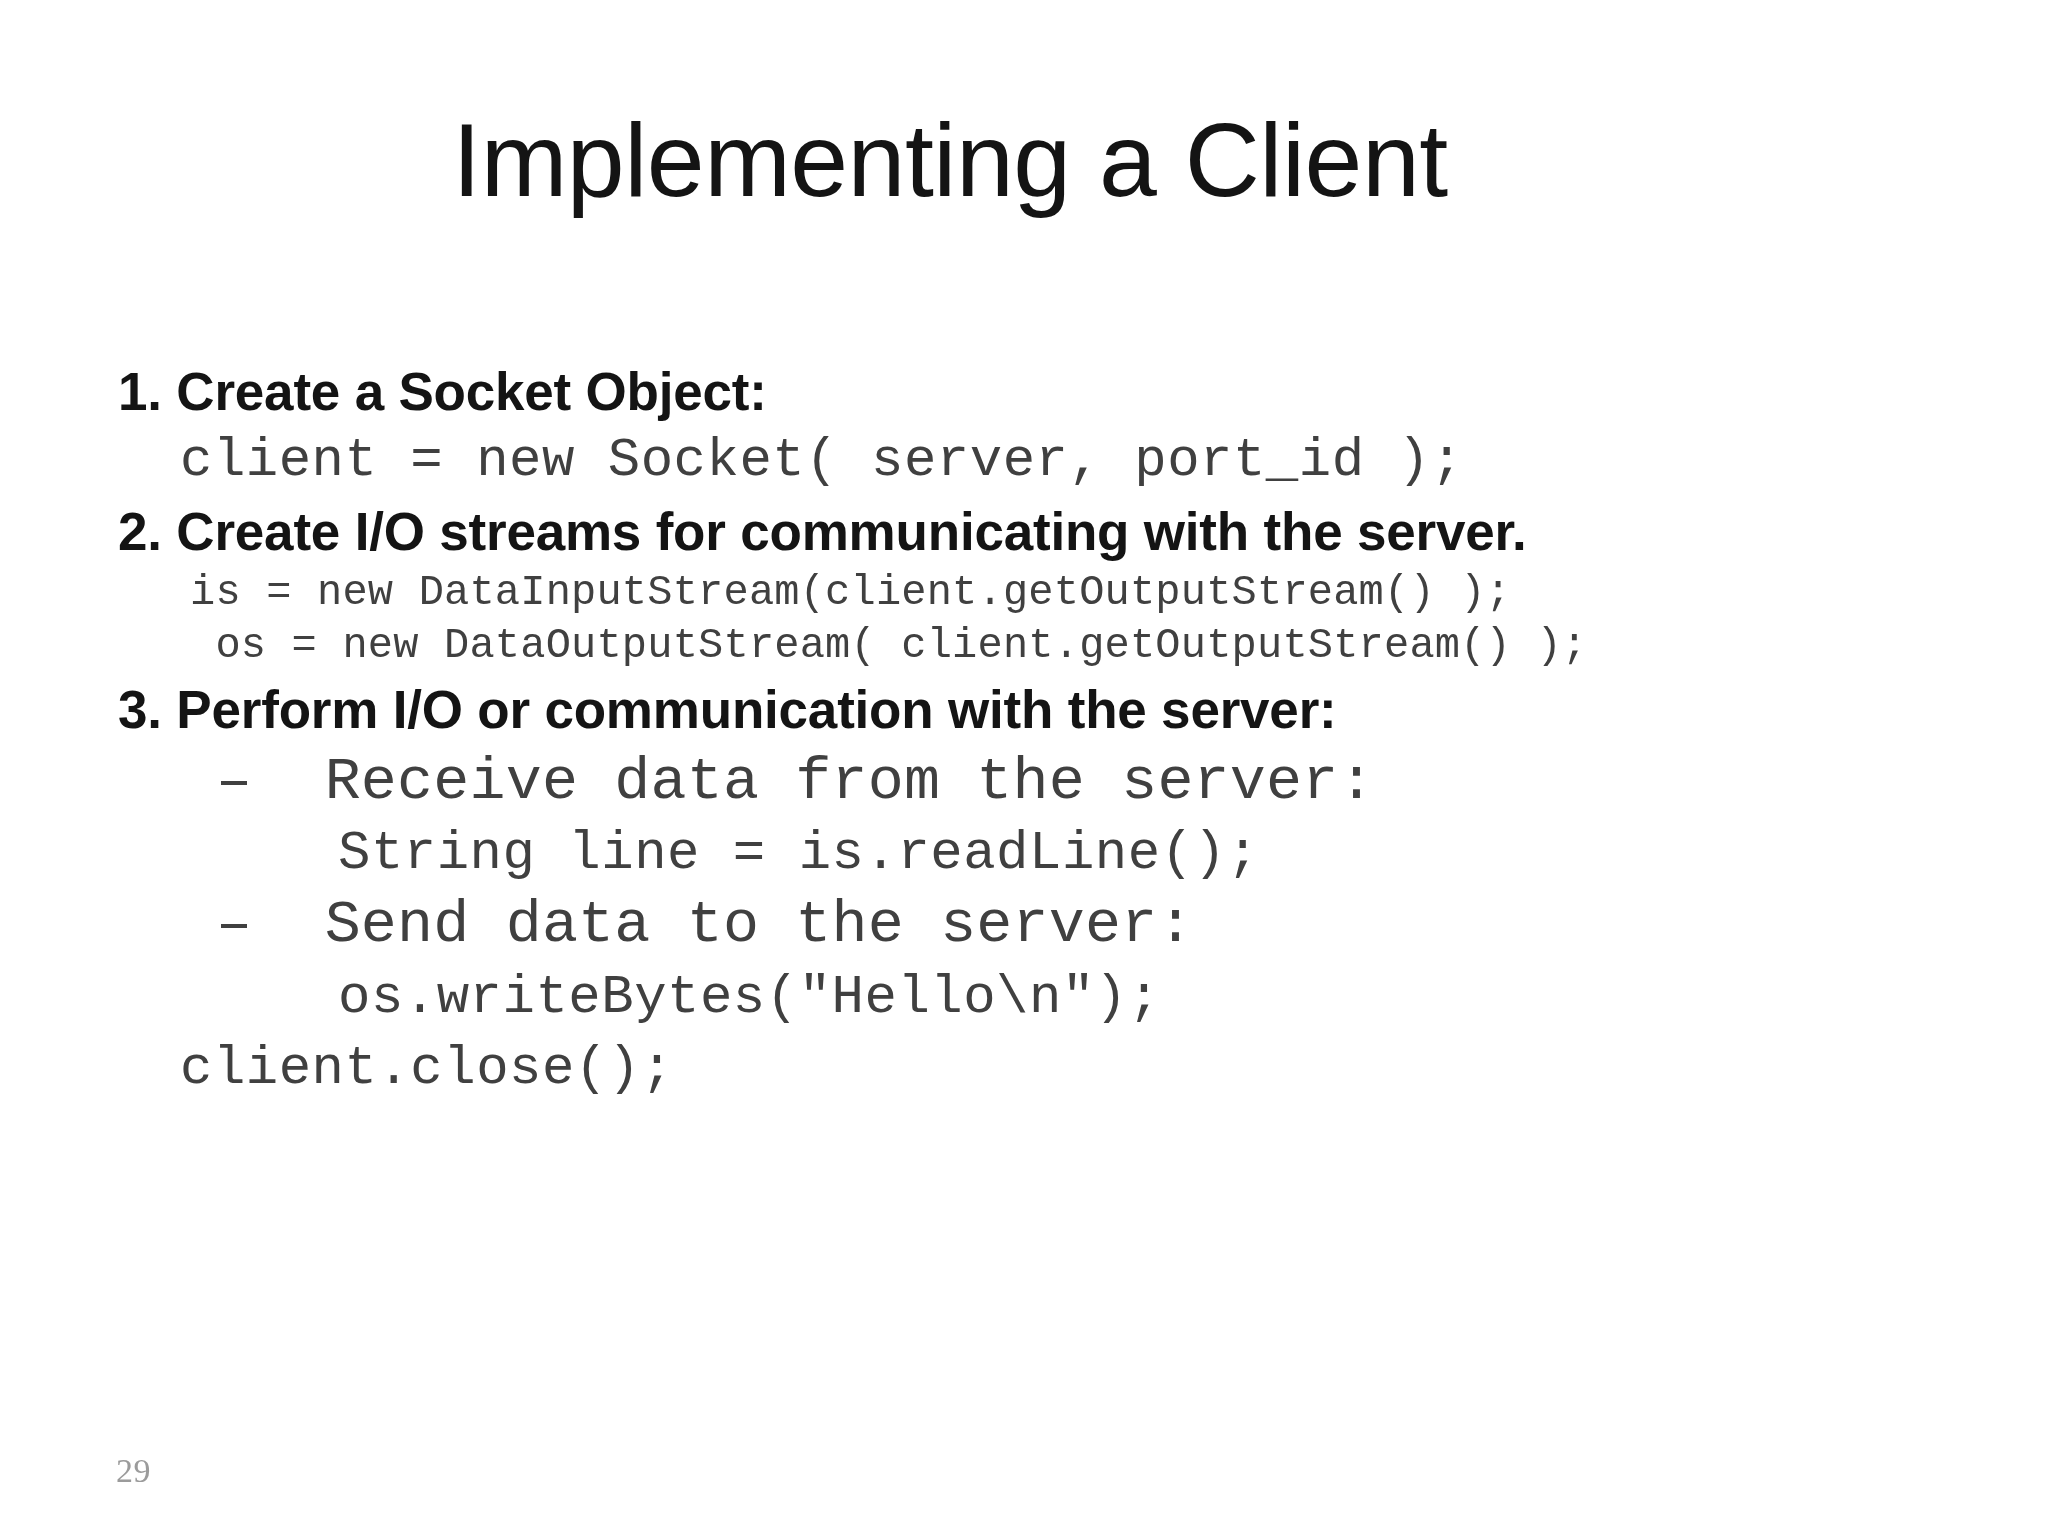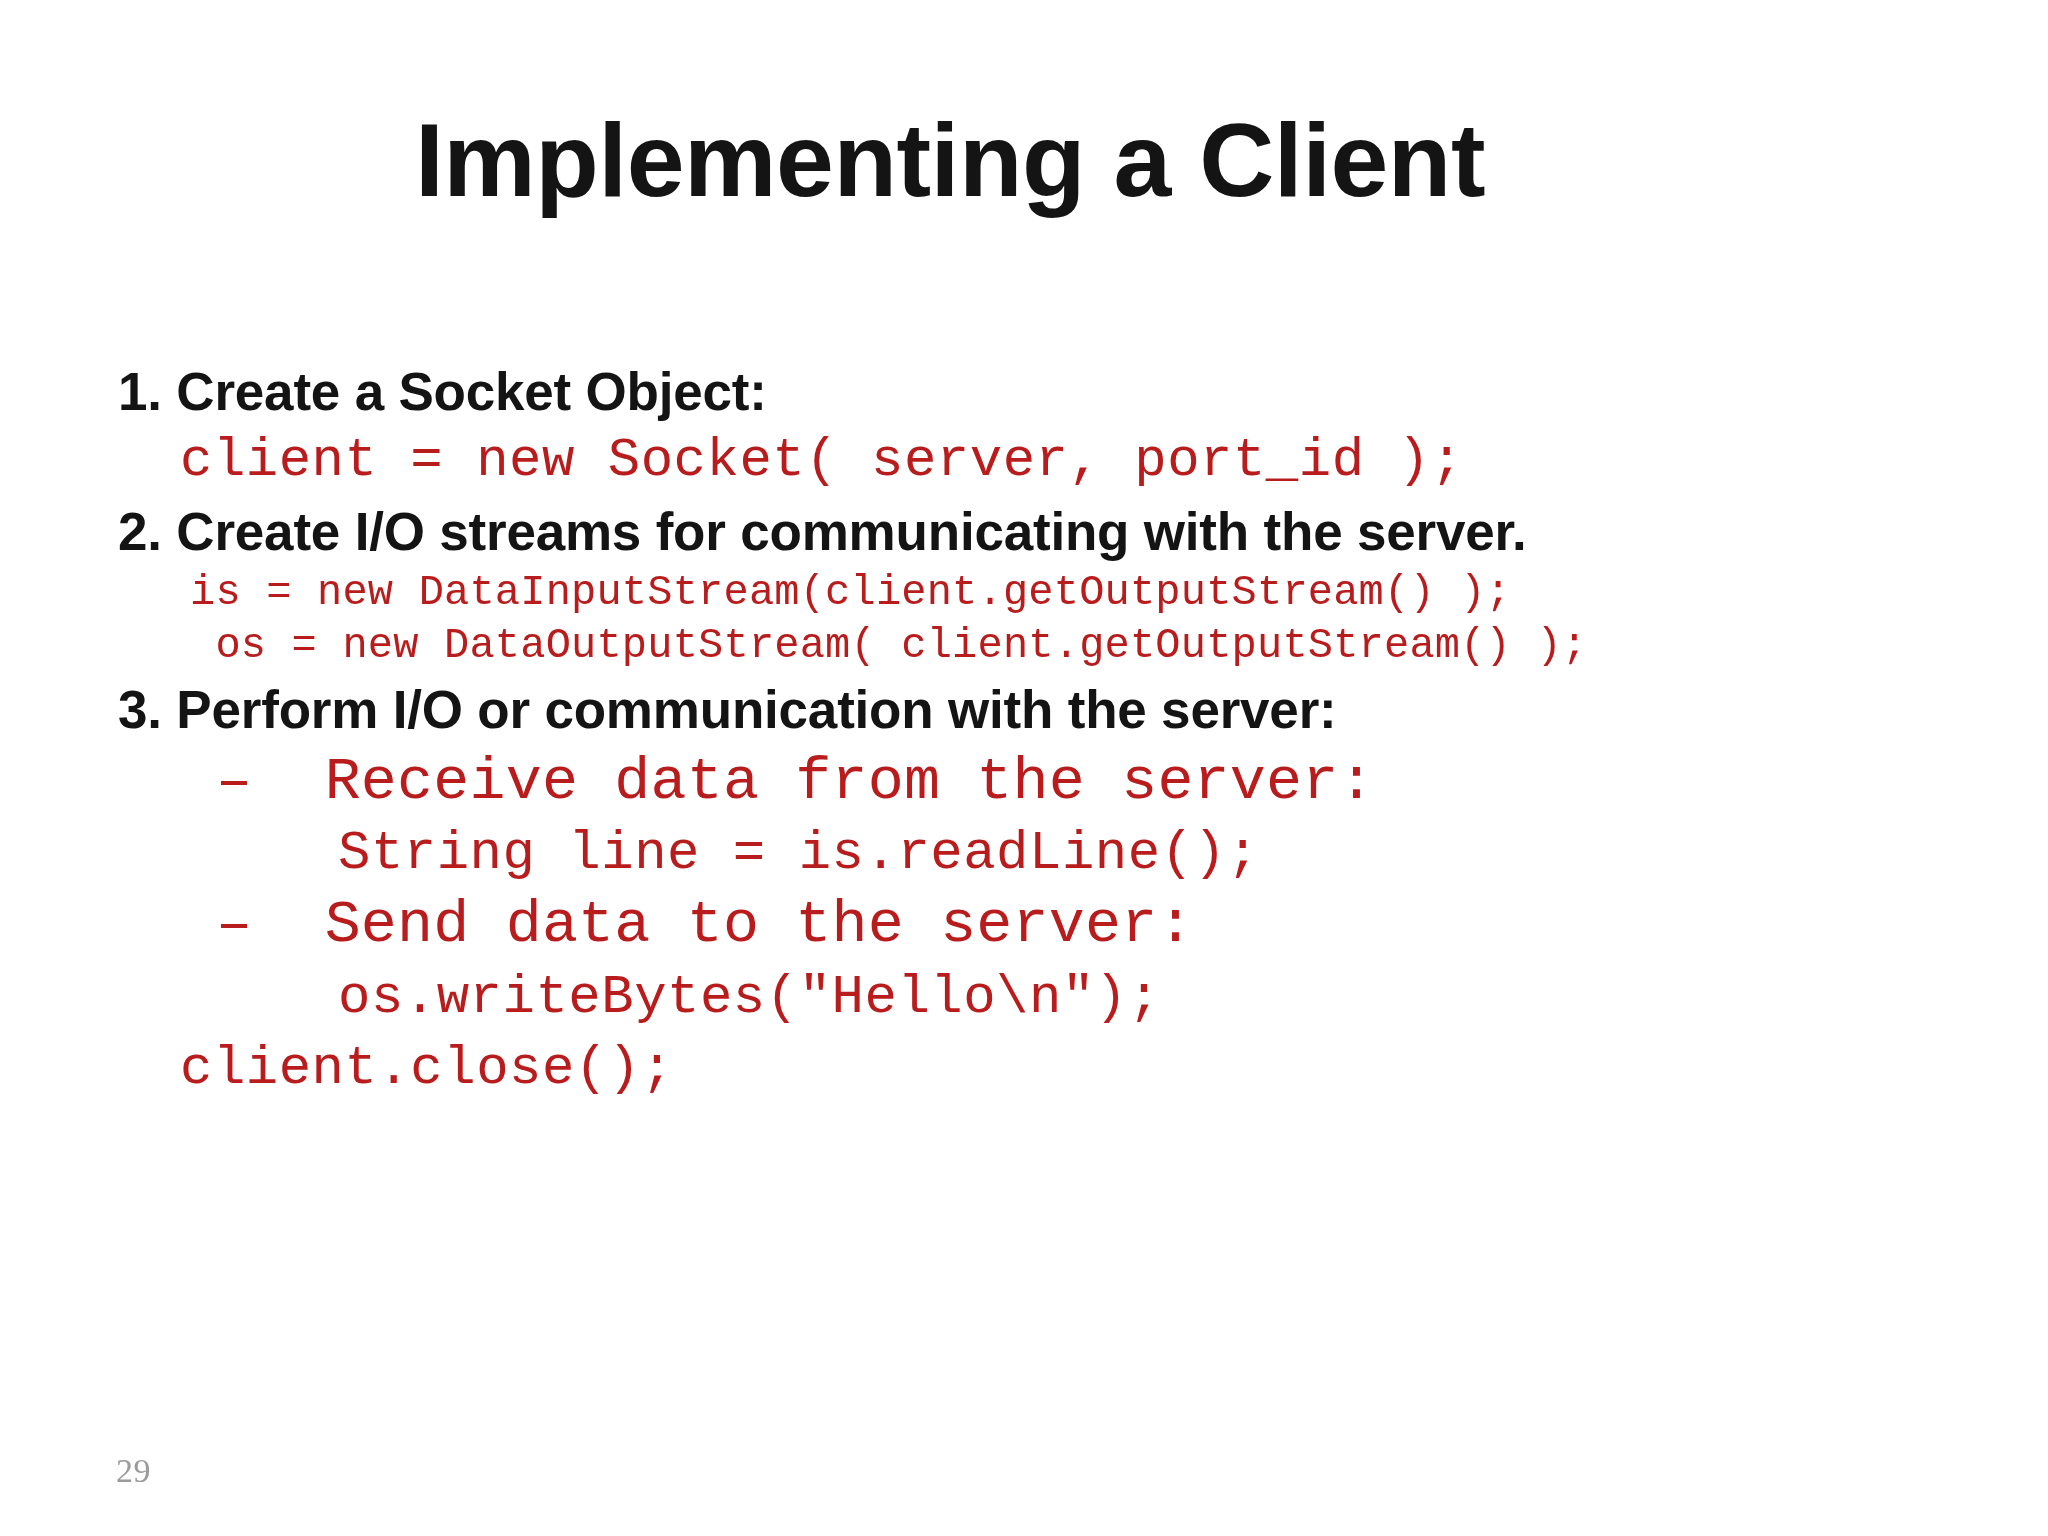--- a/index.html
+++ b/index.html
@@ -23,21 +23,21 @@
 
   
   .slide-title {
     position: absolute;
     top: 104px;
     left: 0;
     width: 1900px;
     text-align: center;
     font-family: "Liberation Sans", sans-serif;
     font-size: 104px;
-    font-weight: 700;
+    font-weight: 400;
     line-height: 1.08;
     letter-spacing: -0.5px;
     color: #141414;
     white-space: nowrap;
   }
 
   
   .body-block {
     position: absolute;
     top: 358px;
@@ -61,21 +61,21 @@
     padding: 0;
   }
 
   
   .code {
     font-family: "Liberation Mono", "DejaVu Sans Mono", monospace;
     font-weight: 400;
     line-height: 1.26;
     margin: 0;
     padding: 0;
-    color: #b91c1c;
+    color: #404040;
   }
   .code-lg  { font-size: 54px; letter-spacing: 0.5px; }
   .code-md  { font-size: 42px; letter-spacing: 0.2px; }
   .code-sub { font-size: 60px; letter-spacing: 0.2px; }
 
   
   .indent-1 { padding-left: 62px; }
   .indent-2 { padding-left: 72px; }
   .indent-3 { padding-left: 98px; }
   .indent-4 { padding-left: 220px; }

